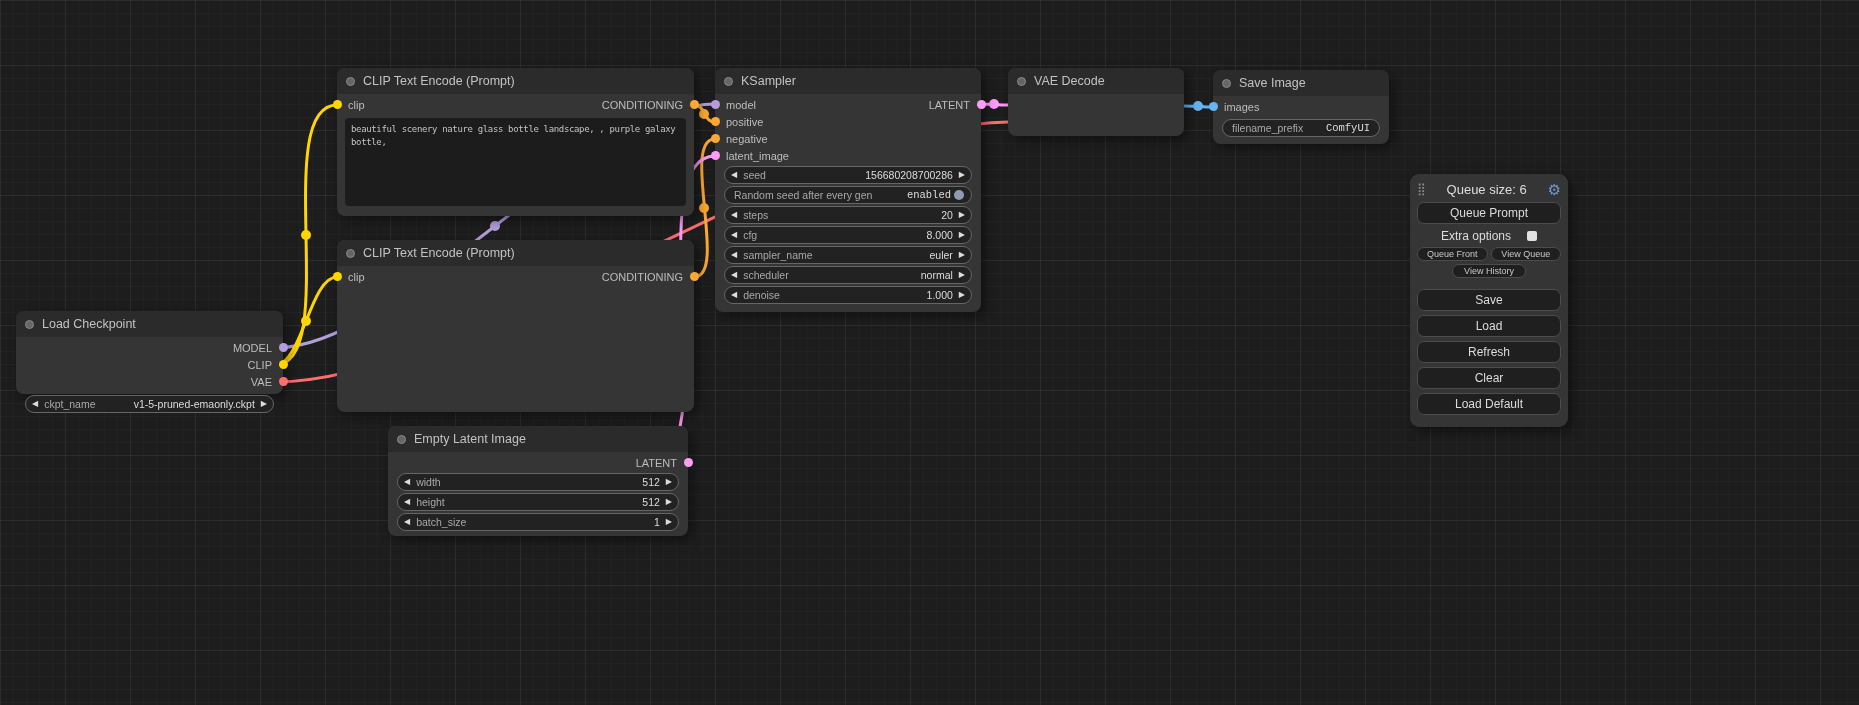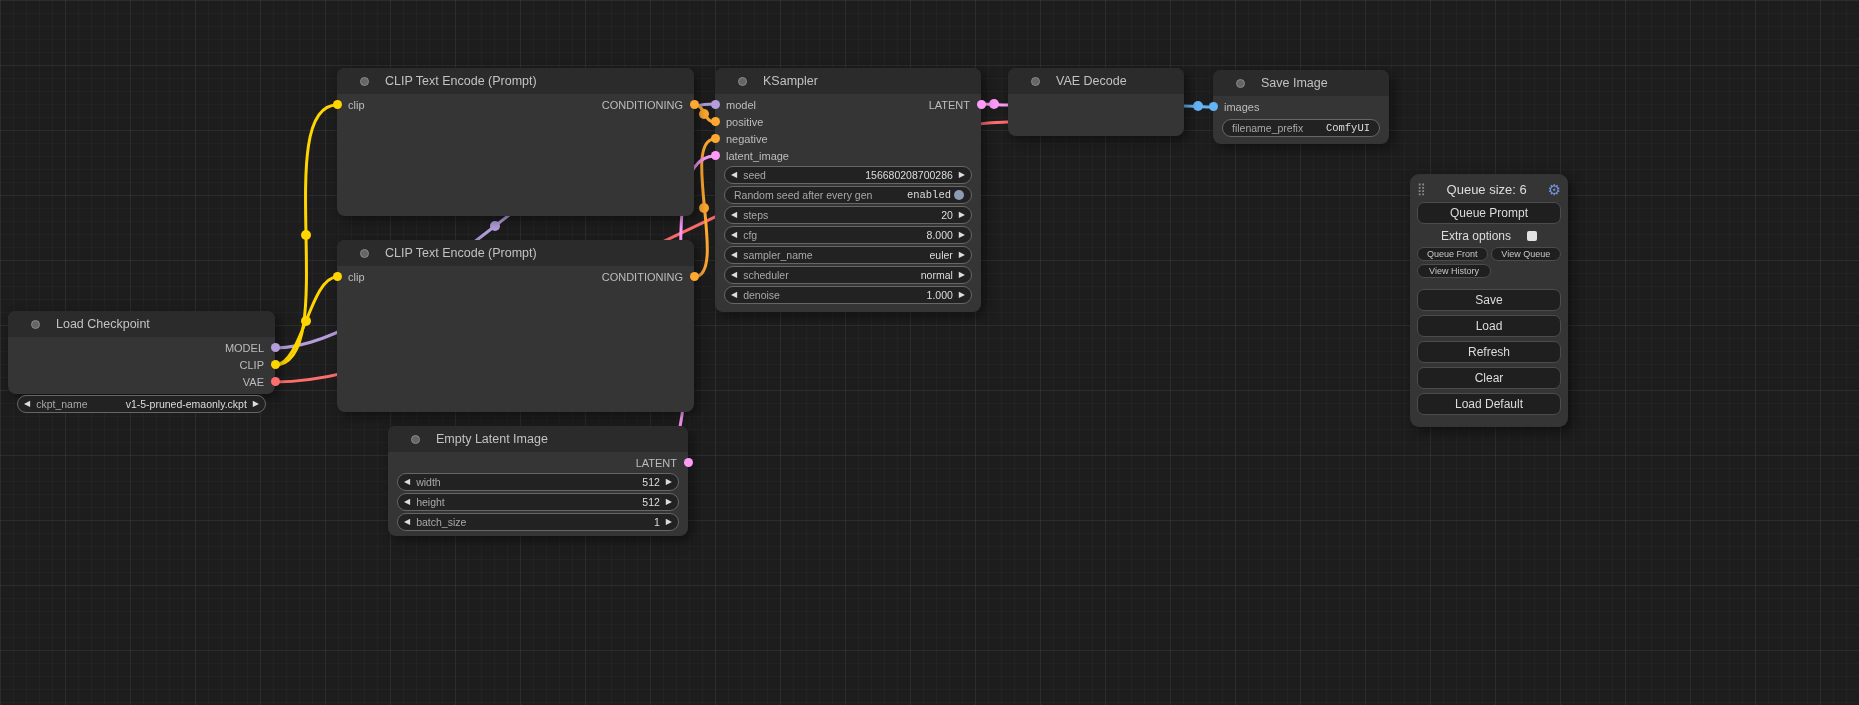--- a/index.html
+++ b/index.html
@@ -21,21 +21,21 @@
   #wires { position: absolute; left: 0; top: 0; z-index: 1; pointer-events: none; }
 
   .node {
     position: absolute; z-index: 2;
     background: #353535; border-radius: 8px;
     box-shadow: 4px 4px 12px rgba(0,0,0,0.45);
     color: #bdbdbd;
   }
   .node-title {
     height: 26px; background: #2b2b2b; border-radius: 8px 8px 0 0;
-    display: flex; align-items: center; gap: 16px; padding: 0 23px;
+    display: flex; align-items: center; gap: 8px; padding: 0 9px;
     font-size: 12.5px; color: #c2c2c2;
   }
   .title-dot {
     width: 9px; height: 9px; border-radius: 50%;
     background: #666; border: 1px solid #8a8a8a; flex: 0 0 auto;
   }
   .node-body { padding-top: 2px; }
   .slot-row {
     position: relative; height: 17px; display: flex; align-items: center;
     padding: 0 11px; font-size: 11px; color: #bdbdbd;
@@ -80,21 +80,21 @@
     border: 1px solid #4c4c4c; color: #dcdcdc; border-radius: 7px;
     font-family: inherit; cursor: pointer;
   }
   .btn.big { height: 22px; font-size: 12px; margin-bottom: 4px; }
   .extra-row {
     display: flex; align-items: center; justify-content: center; gap: 16px;
     font-size: 12px; height: 15px; margin: 3px 0 4px;
   }
   .checkbox { width: 10px; height: 10px; background: #e2e2e2; border-radius: 2px; cursor: pointer; }
   .pill-row { display: flex; gap: 3px; margin-bottom: 3px; }
-  .pill-row.center { justify-content: flex-start; margin-bottom: 11px; }
+  .pill-row.center { justify-content: center; margin-bottom: 11px; }
   .btn.pill { width: auto; flex: 1; height: 14px; font-size: 9px; border-radius: 8px; padding: 0 4px; color: #c8c8c8; }
   .pill-row.center .btn.pill { flex: 0 0 auto; width: 74px; }
 </style>
 </head>
 <body>
 
 <div id="canvas"></div>
 
 <svg id="wires" width="1859" height="705">
 
@@ -119,21 +119,21 @@
   <path d="M650,462 C728,462 637,156 715,156" fill="none" stroke-width="3" stroke-linecap="round" stroke="#FF9CF9"></path>
   <circle cx="683" cy="309" r="5" fill="#FF9CF9"></circle>
 
   <path d="M981,104 C991,104 998,105 1008,105" fill="none" stroke-width="3" stroke-linecap="round" stroke="#FF9CF9"></path>
   <circle cx="994" cy="104" r="5" fill="#FF9CF9"></circle>
 
   <path d="M1184,106 C1194,106 1203,107 1213,107" fill="none" stroke-width="3" stroke-linecap="round" stroke="#64B5F6"></path>
   <circle cx="1198" cy="106" r="5" fill="#64B5F6"></circle>
 </svg>
 
-<div class="node" style="left:8px;top:311px;width:267px;height:83px">
+<div class="node" style="left:16px;top:311px;width:267px;height:83px">
   <div class="node-title">
     <span class="title-dot"></span>
     <span>Load Checkpoint</span>
   </div>
   <div class="node-body">
     <div class="slot-row">
       <span class="out-label">MODEL</span>
       <span class="sdot out" style="background-color: rgb(179, 157, 219);"></span>
     </div>
     <div class="slot-row">
@@ -158,20 +158,21 @@
     <span class="title-dot"></span>
     <span>CLIP Text Encode (Prompt)</span>
   </div>
   <div class="node-body">
     <div class="slot-row">
       <span class="sdot in" style="background-color: rgb(255, 213, 0);"></span>
       <span>clip</span>
       <span class="out-label">CONDITIONING</span>
       <span class="sdot out" style="background-color: rgb(255, 169, 49);"></span>
     </div>
+    <div class="node-text" style="height:88px">beautiful scenery nature glass bottle landscape, , purple galaxy bottle,</div>
   </div>
 </div>
 
 <div class="node" style="left:337px;top:240px;width:357px;height:172px">
   <div class="node-title">
     <span class="title-dot"></span>
     <span>CLIP Text Encode (Prompt)</span>
   </div>
   <div class="node-body">
     <div class="slot-row">

